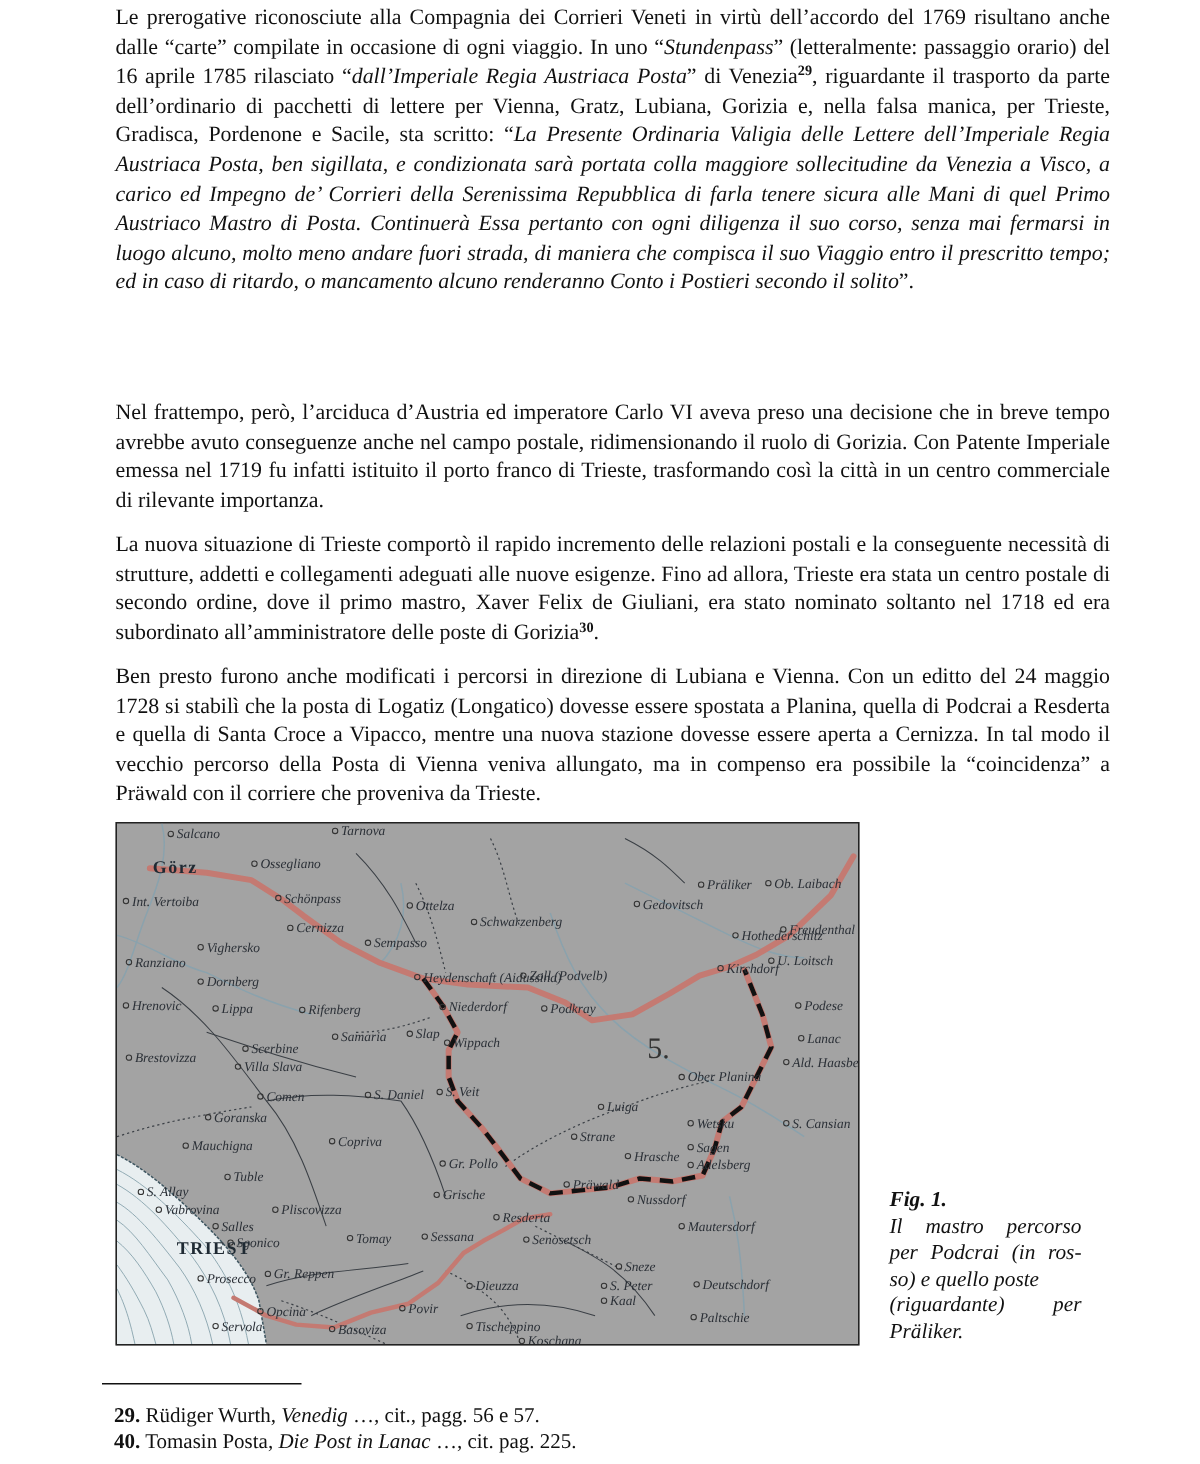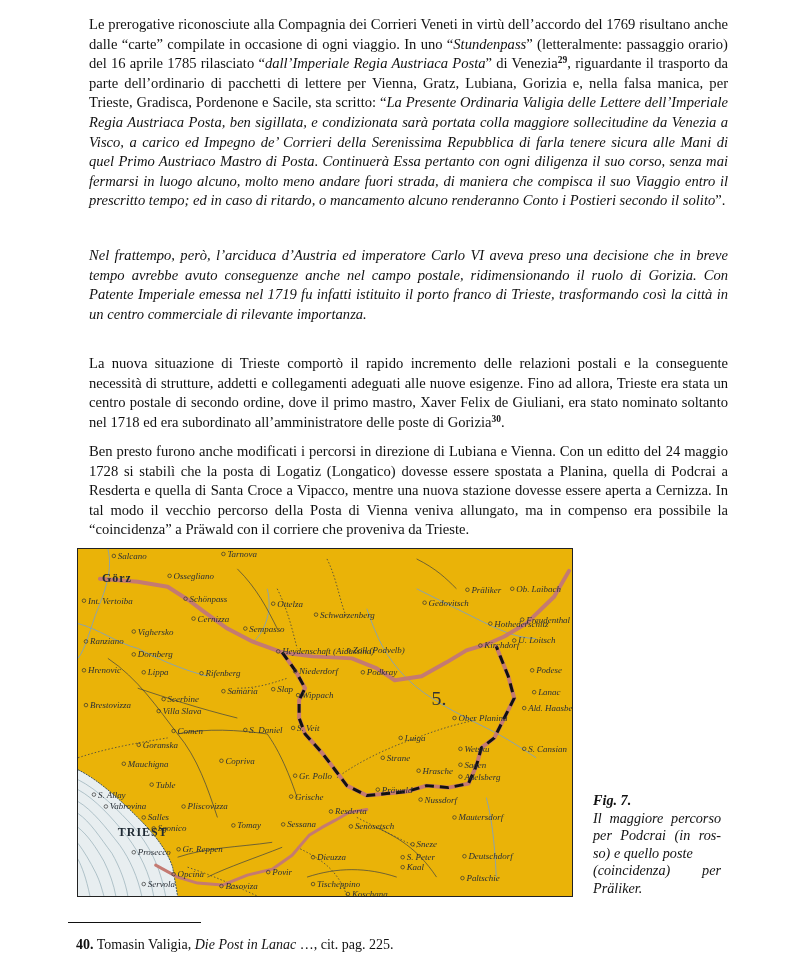--- a/index.html
+++ b/index.html
@@ -3,34 +3,34 @@
 <meta charset="utf-8">
 <style>
   html, body { margin: 0; padding: 0; background: #ffffff; }
   body {
     width: 800px; height: 976px; position: relative; overflow: hidden;
     font-family: "Liberation Serif", "DejaVu Serif", serif;
     color: #111;
   }
   .page { position: absolute; left: 77px; top: 0; width: 663px; }
   p.body {
-    margin: 12px; font-size: 14.6px; line-height: 19.6px; text-align: justify;
+    margin: 0; font-size: 14.6px; line-height: 19.6px; text-align: justify;
     text-align-last: left; hyphens: none;
   }
   p.body + p.body { margin-top: 14px; }
   p.body .it { font-style: italic; }
   p.body sup { font-weight: bold; font-size: 9.5px; line-height: 0; vertical-align: 5px; }
   #p1 { position: absolute; top: 3px; }
-  #p2 { position: absolute; top: 232px; font-style: italic; }
+  #p2 { position: absolute; top: 252px; }
   #p3 { position: absolute; top: 340px; }
   #p4 { position: absolute; top: 428px; }
 
   .map-frame {
     position: absolute; left: 77px; top: 548px; width: 496px; height: 349px;
-    border: 1.4px solid #222; box-sizing: border-box; background: #eab308; overflow: hidden;
+    border: 1.4px solid #222; box-sizing: border-box; background: #a3a3a3; overflow: hidden;
   }
   .map-frame svg { display: block; width: 100%; height: 100%; }
   .place { font-family: "Liberation Serif", "DejaVu Serif", serif; font-style: italic; font-size: 9px; fill: #2a2f36; }
   .place.big { font-style: normal; font-weight: bold; font-size: 12px; letter-spacing: 1px; fill: #1f2a33; }
   .place.num { font-style: normal; font-size: 20px; fill: #333; }
 
   .caption {
     position: absolute; left: 593px; top: 792px; width: 128px;
     font-size: 14.2px; line-height: 17.5px; font-style: italic; text-align: justify;
   }
@@ -270,27 +270,31 @@
         <circle cx="66" cy="337" r="1.8" fill="none" stroke="#333" stroke-width="0.7"></circle>
         <text x="70" y="340" class="place">Servola</text>
         <circle cx="144" cy="339" r="1.8" fill="none" stroke="#333" stroke-width="0.7"></circle>
         <text x="148" y="342" class="place">Basoviza</text>
         <text x="355" y="157" class="place num">5.</text>
       </g>
   </svg>
 </div>
 
 <div class="caption">
-  <span class="fig">Fig. 7.</span>
-  <span class="ln jl">Il maggiore percorso</span>
+  <span class="fig">Fig. 1.</span>
+  <span class="ln jl">Il mastro percorso</span>
   <span class="ln jl">per Podcrai (in ros-</span>
   <span class="ln">so) e quello poste</span>
-  <span class="ln jl">(coincidenza)    per</span>
+  <span class="ln jl">(riguardante)    per</span>
   <span class="ln">Präliker.</span>
 </div>
 
 <div class="fn-rule"></div>
 <div class="footnotes">
   <div>
+    <span class="num">29.</span>
+    <span>Rüdiger Wurth, </span><span class="it">Venedig</span><span> …, cit., pagg. 56 e 57.</span>
+  </div>
+  <div>
     <span class="num">40.</span>
-    <span>Tomasin Valigia, </span><span class="it">Die Post in Lanac</span><span> …, cit. pag. 225.</span>
+    <span>Tomasin Posta, </span><span class="it">Die Post in Lanac</span><span> …, cit. pag. 225.</span>
   </div>
 </div>
 
 </body></html>

